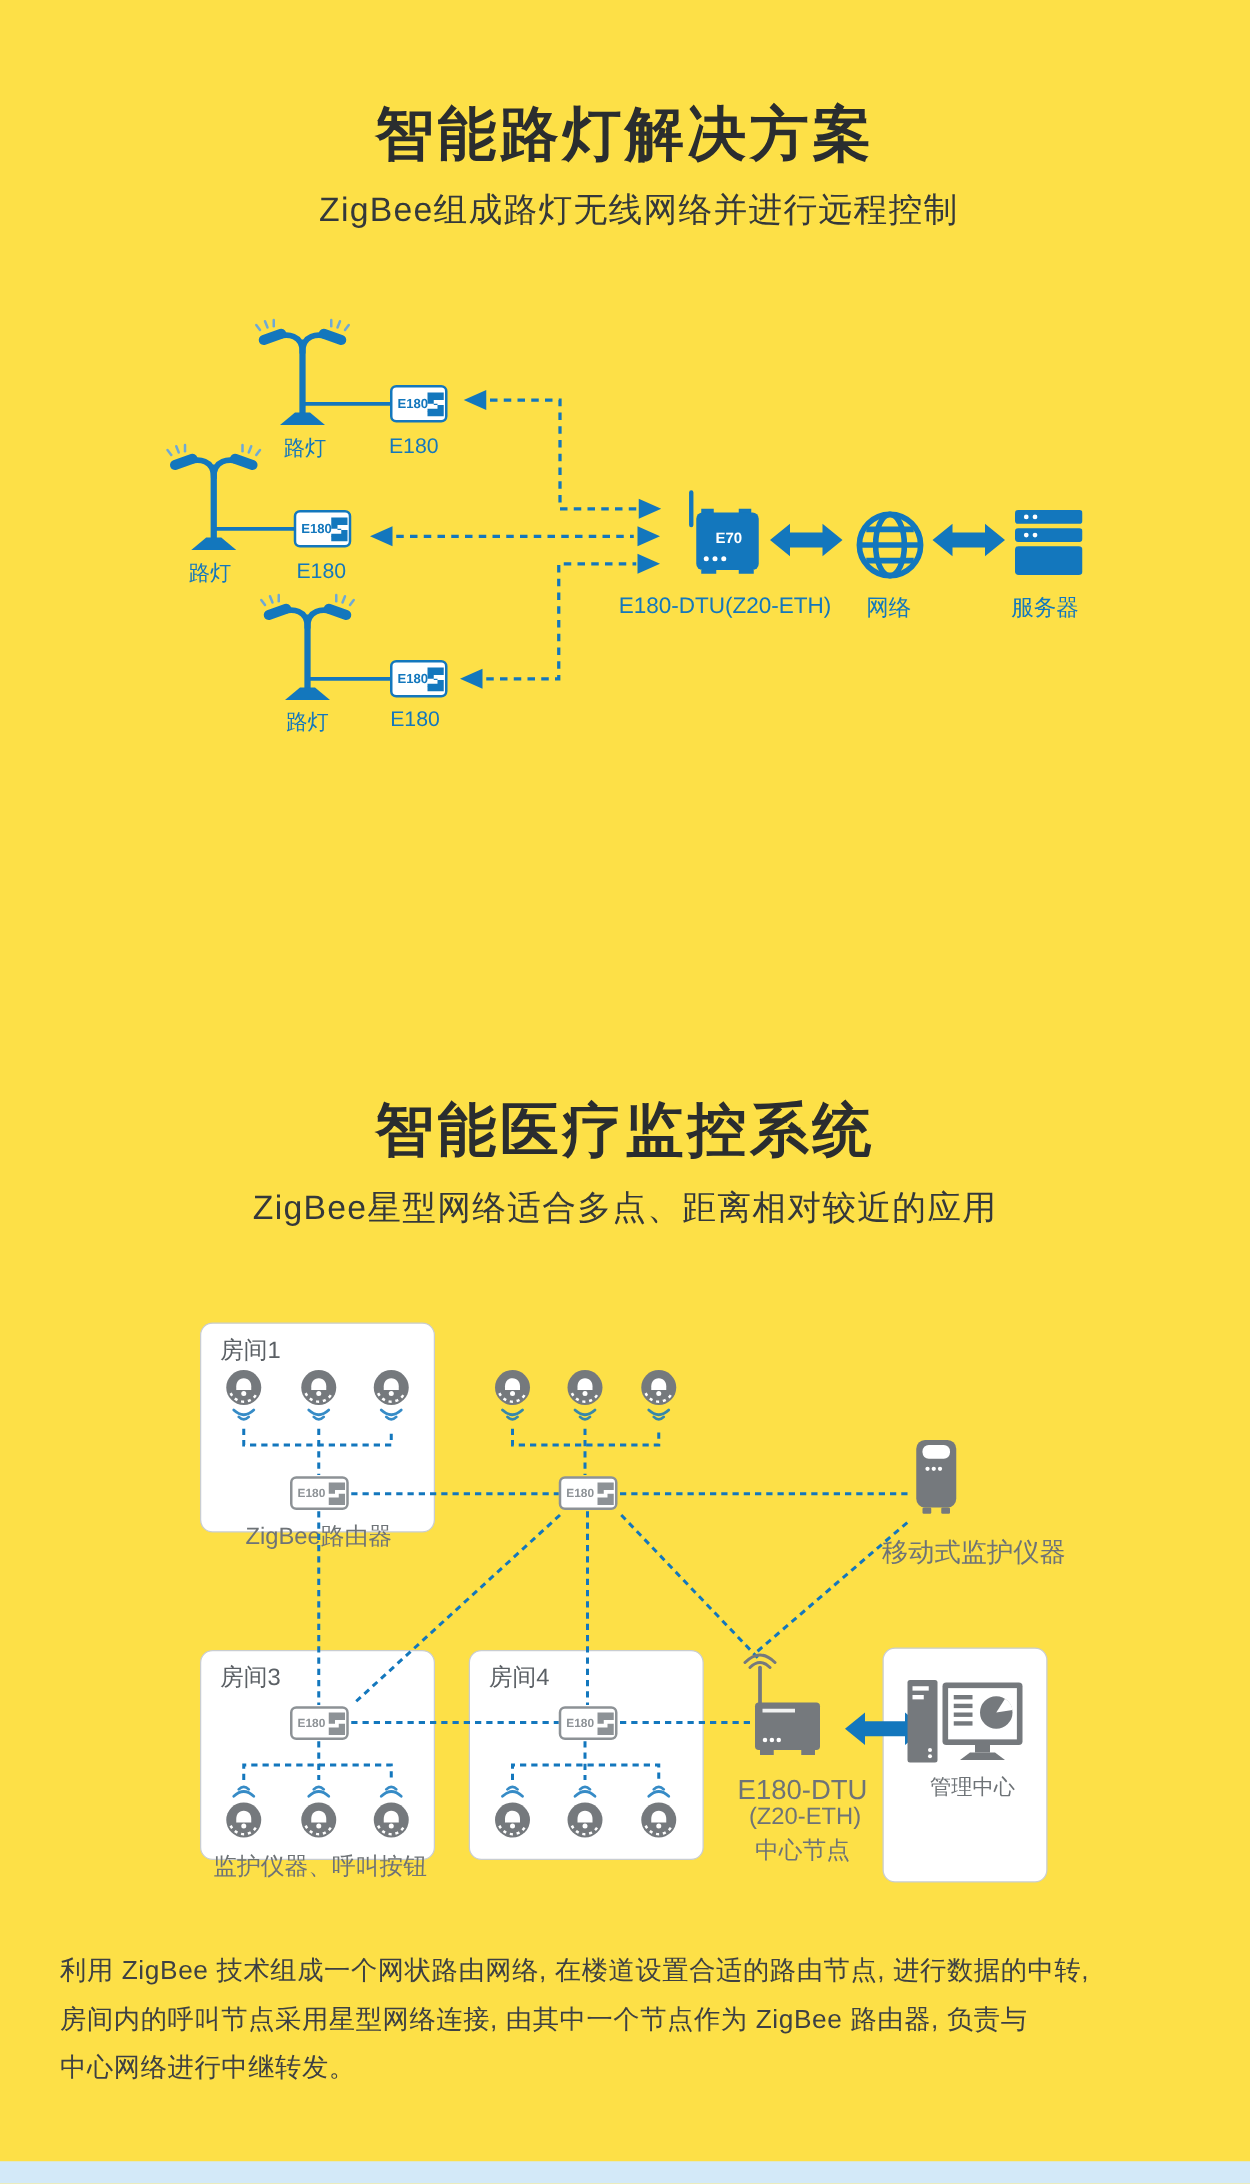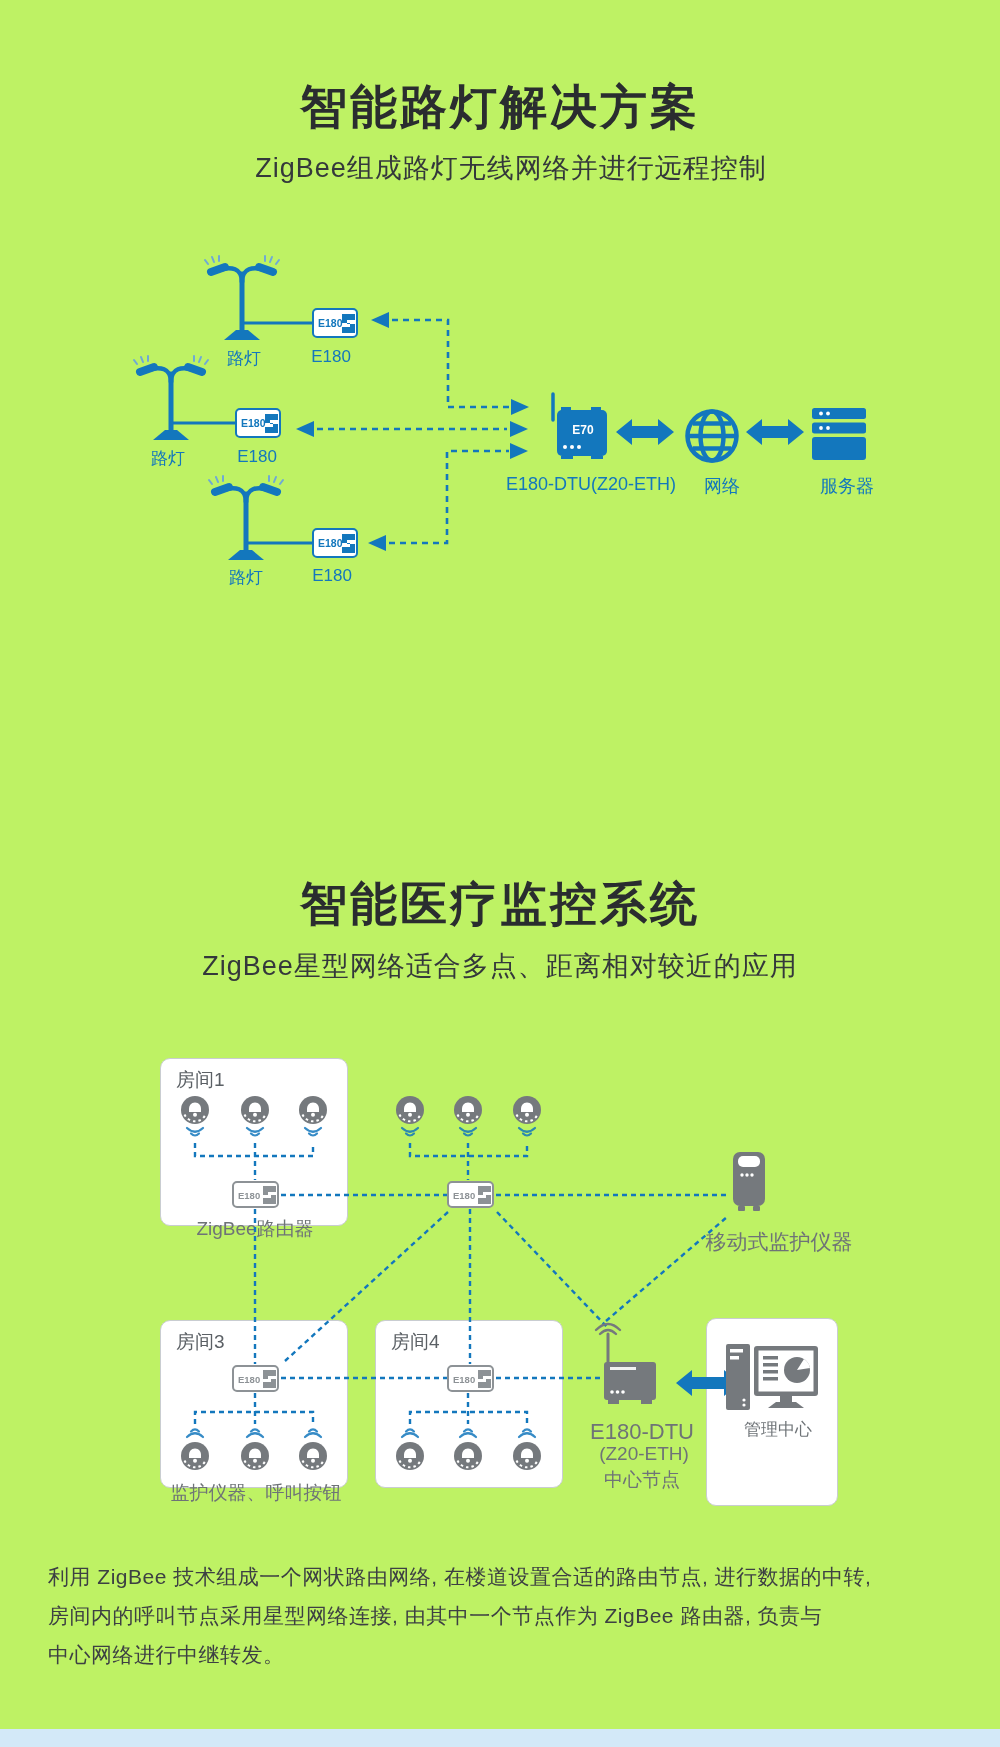--- a/index.html
+++ b/index.html
@@ -2,30 +2,30 @@
 <html><head>
 <meta charset="utf-8">
 <style>
   :root{
     --blue:#1377bd; --blue-lt:#6ea9d6; --gray:#75797d; --gray-lt:#8d9296;
     --label:#6e7377; --roomlabel:#5b6065; --border:#c9cdd1; --text:#3d4043; --title:#2a2d2f;
   }
   *{margin:0;padding:0;box-sizing:border-box;}
   html,body{background:#fff;}
   body{font-family:"Liberation Sans","DejaVu Sans",sans-serif;}
-  #canvas{position:relative;width:1000px;height:1747px;background:#bef264;overflow:hidden;}
+  #canvas{position:relative;width:1000px;height:1747px;background:#fde047;overflow:hidden;}
   .abs{position:absolute;}
   .center-text{width:1000px;text-align:center;left:0;}
   .h-title{font-size:47px;font-weight:700;color:var(--title);letter-spacing:3px;}
   .h-sub{font-size:27px;font-weight:400;color:#34383b;letter-spacing:1px;}
   .para{font-size:21px;color:var(--text);line-height:38px;letter-spacing:0.5px;}
   .para span{display:block;}
   .clabel{position:absolute;transform:translateX(-50%);white-space:nowrap;}
   .blab{font-size:17px;color:var(--blue);}
-  .blab-lg{font-size:18px;color:var(--blue);margin-left:11px;}
+  .blab-lg{font-size:18px;color:var(--blue);}
   .glab{font-size:18px;color:var(--label);}
   .room{position:absolute;width:188px;height:168px;border:1.5px solid var(--border);border-radius:10px;background:#fff;z-index:0;}
   .room-label{position:absolute;left:15px;top:8px;font-size:19px;color:var(--roomlabel);}
   .lines{position:absolute;z-index:1;}
   .icon{position:absolute;z-index:2;}
   .mod{position:absolute;z-index:2;background:#fff;border:2.5px solid var(--blue);border-radius:5px;width:46px;height:30px;}
   .mod .t{position:absolute;left:4px;top:50%;transform:translateY(-50%);font-size:10.5px;font-weight:700;color:var(--blue);}
   .mod svg{position:absolute;right:-3px;top:2px;}
   .mod.gray{border-color:var(--gray-lt);width:47px;height:27px;}
   .mod.gray .t{color:var(--gray-lt);font-size:9.5px;}

